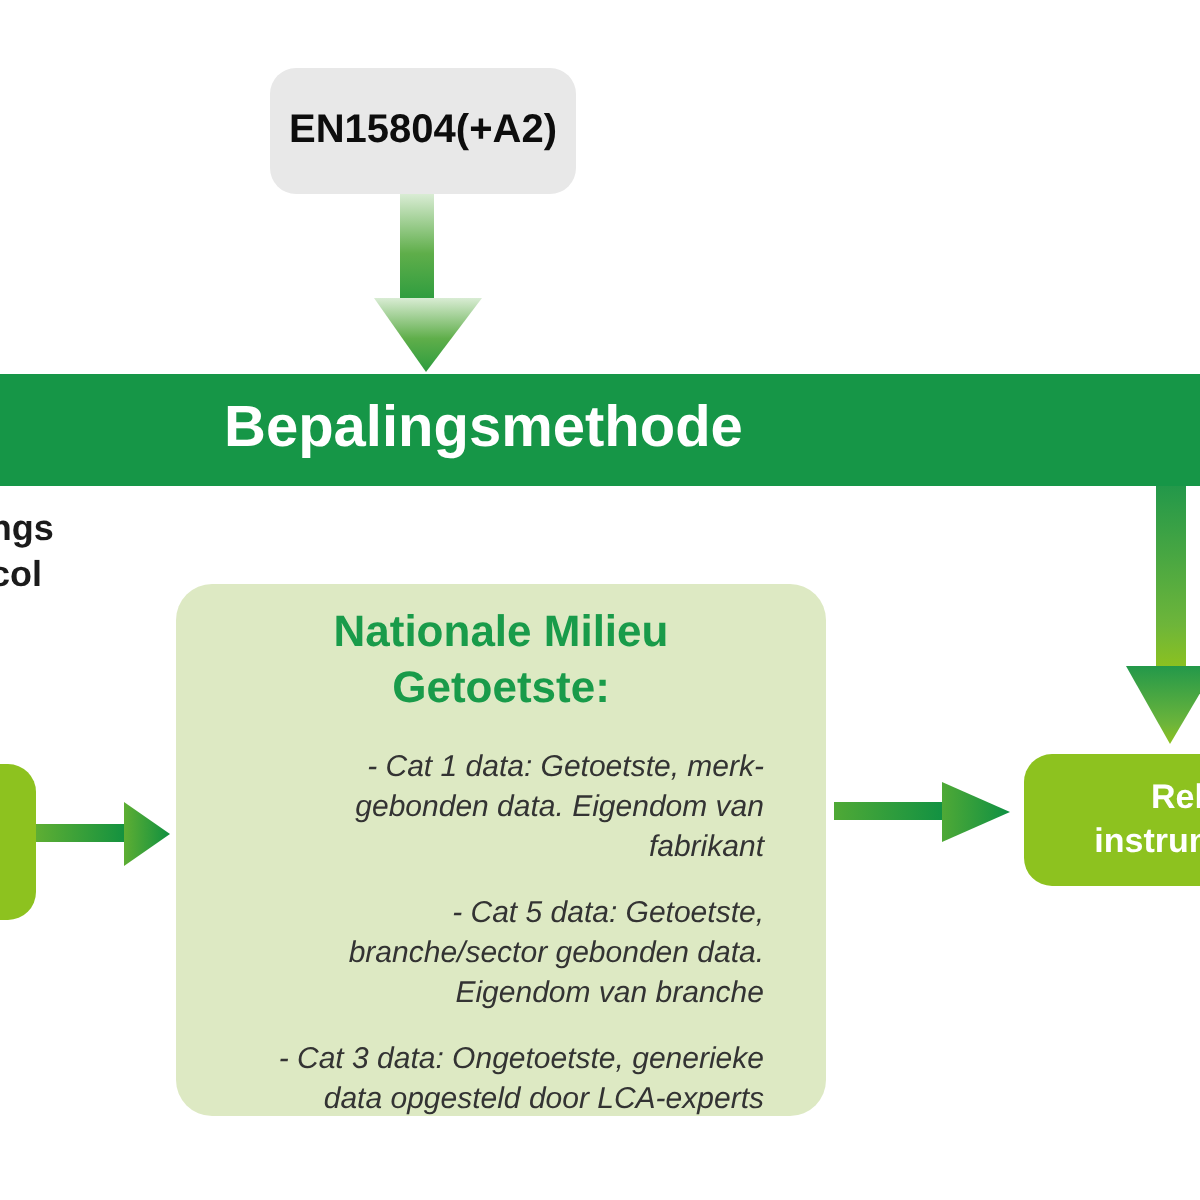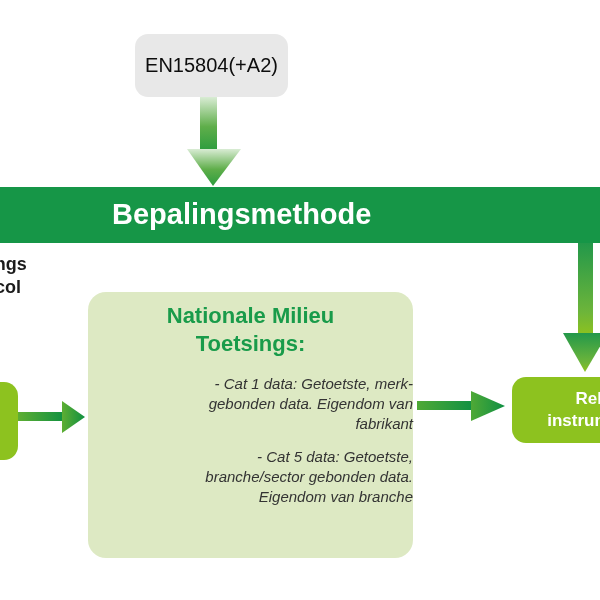--- a/index.html
+++ b/index.html
@@ -8,21 +8,21 @@
     background:#ffffff;
     font-family:"Liberation Sans", sans-serif;
   }
   .abs{position:absolute;}
 
   
   .en-box{
     left:135px;top:34px;width:153px;height:63px;
     background:#e8e8e8;border-radius:13px;
     display:flex;align-items:center;justify-content:center;
-    font-weight:normal;font-size:20px;color:#0d0d0d;
+    font-weight:bold;font-size:20px;color:#0d0d0d;
   }
 
   
   .banner{
     left:0;top:187px;width:600px;height:56px;
     background:#169647;
   }
   .banner-title{
     position:absolute;left:72px;top:50%;transform:translateY(-52%);
     color:#ffffff;font-weight:bold;font-size:29px;white-space:nowrap;margin-left:40px;
@@ -38,21 +38,21 @@
   
   .left-clipped-box{
     left:-28px;top:382px;width:46px;height:78px;
     background:#8dc21f;border-radius:14px;
   }
 
   
   .nmd-box{
     left:88px;top:292px;width:325px;height:266px;
     background:#dde9c3;border-radius:18px;
-    box-sizing:border-box;padding:8px 0;
+    box-sizing:border-box;padding:8px 31px;
     text-align:center;
   }
   .nmd-title{
     color:#199b4a;font-weight:bold;font-size:22px;line-height:28px;
     margin-top:2px;
   }
   .nmd-par{
     font-style:italic;font-size:15px;line-height:20px;color:#333333;
     white-space:pre-line;margin-top:13px;text-align:right;
   }
@@ -104,28 +104,30 @@
       <stop offset="1" stop-color="#0f9040"></stop>
     </linearGradient>
   </defs>
   <rect x="0" y="12" width="47" height="9" fill="url(#gB)"></rect>
   <polygon points="44,1 44,33 67,17" fill="url(#gB)"></polygon>
 </svg>
 
 <div class="abs nmd-box">
   <div class="nmd-title">
     <div>Nationale Milieu</div>
-    <div>Toetsings:</div>
+    <div>Getoetste:</div>
   </div>
   <div class="nmd-par first">- Cat 1 data: Getoetste, merk-
 gebonden data. Eigendom van
 fabrikant</div>
   <div class="nmd-par">- Cat 5 data: Getoetste,
 branche/sector gebonden data.
 Eigendom van branche</div>
+  <div class="nmd-par">- Cat 3 data: Ongetoetste, generieke
+data opgesteld door LCA-experts</div>
 </div>
 
 <svg class="abs" style="left:415px;top:390px;" width="92" height="32" viewBox="0 0 92 32">
   <defs>
     <linearGradient id="gC" x1="0" y1="0" x2="1" y2="0">
       <stop offset="0" stop-color="#4fa936"></stop>
       <stop offset="1" stop-color="#0e9043"></stop>
     </linearGradient>
   </defs>
   <rect x="2" y="11" width="58" height="9" fill="url(#gC)"></rect>

